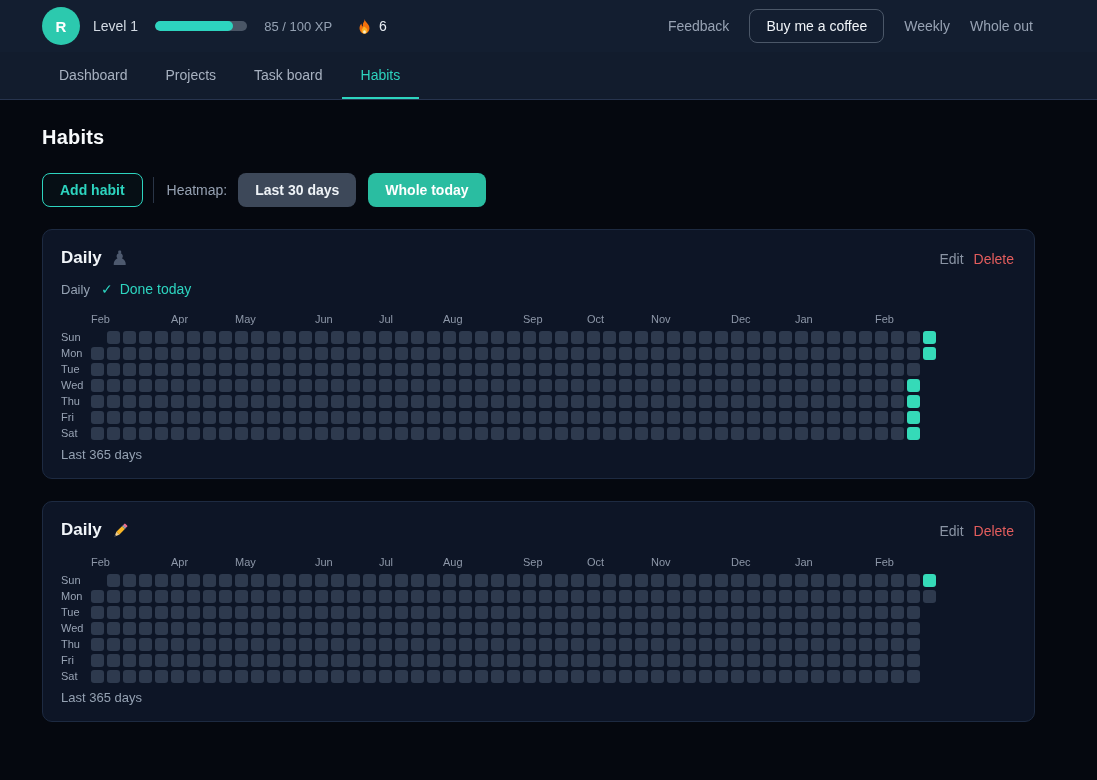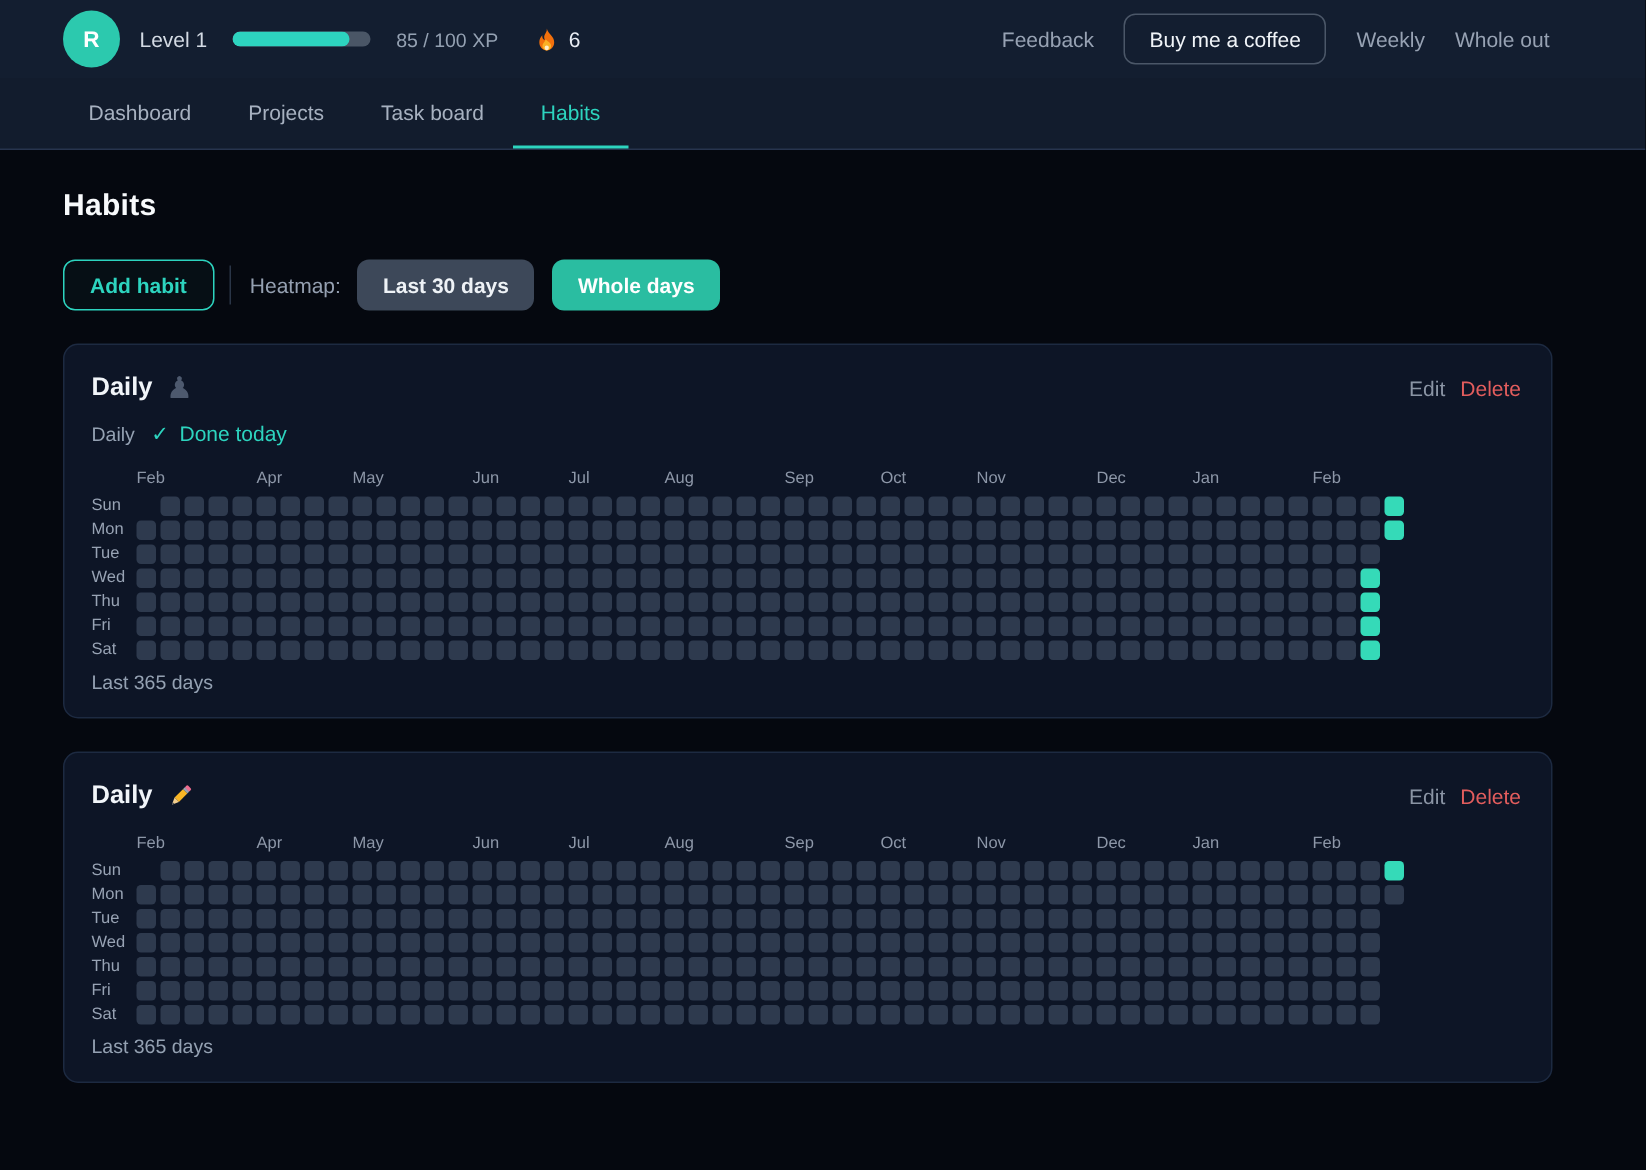--- a/index.html
+++ b/index.html
@@ -149,21 +149,21 @@
     </div>
 </nav>
 
 <main data-interactable="false">
   <h1 class="page-title" data-interactable="false">Habits</h1>
 
   <div class="controls" data-interactable="false">
     <button class="add-habit" data-interactable="true">Add habit</button>
     <div class="vdivider" data-interactable="false"></div>
     <span class="hm-label" data-interactable="false">Heatmap:</span>
-    <div id="range-buttons" data-interactable="false"><button class="range-btn" data-interactable="true">Last 30 days</button><button class="range-btn active" data-interactable="true">Whole days</button></div>
+    <div id="range-buttons" data-interactable="false"><button class="range-btn" data-interactable="true">Last 30 days</button><button class="range-btn active" data-interactable="true">Whole today</button></div>
   </div>
 
   <div id="cards" data-interactable="false">
   <section class="card" data-interactable="false">
     <div class="card-head" data-interactable="false">
       <div class="habit-title" data-interactable="false">
         <span data-interactable="false">Daily</span>
         <span class="habit-icon" data-interactable="false">
               <span class="pawn-glyph">♟</span>
             </span>

